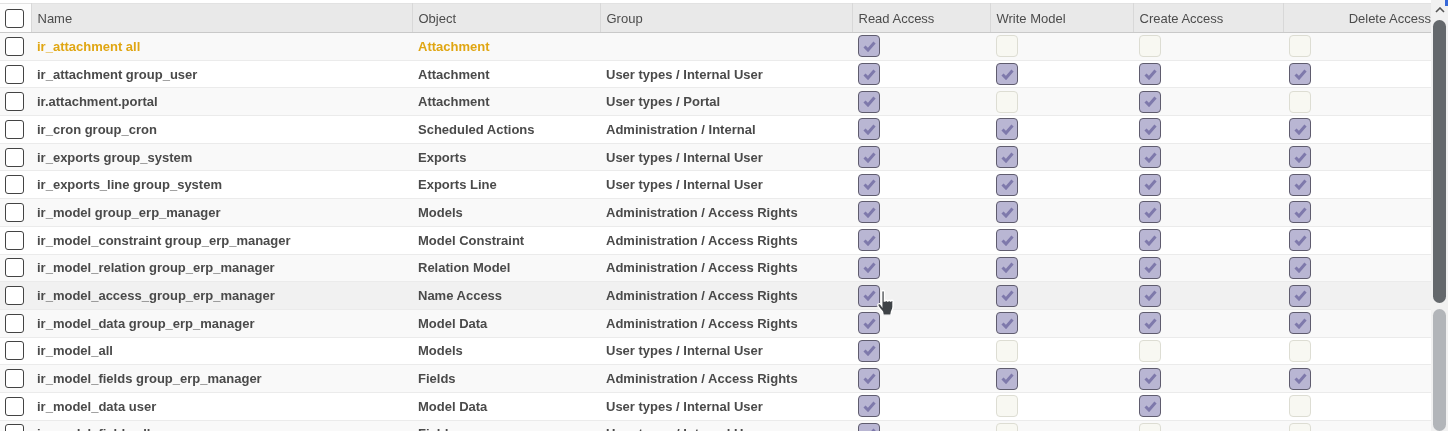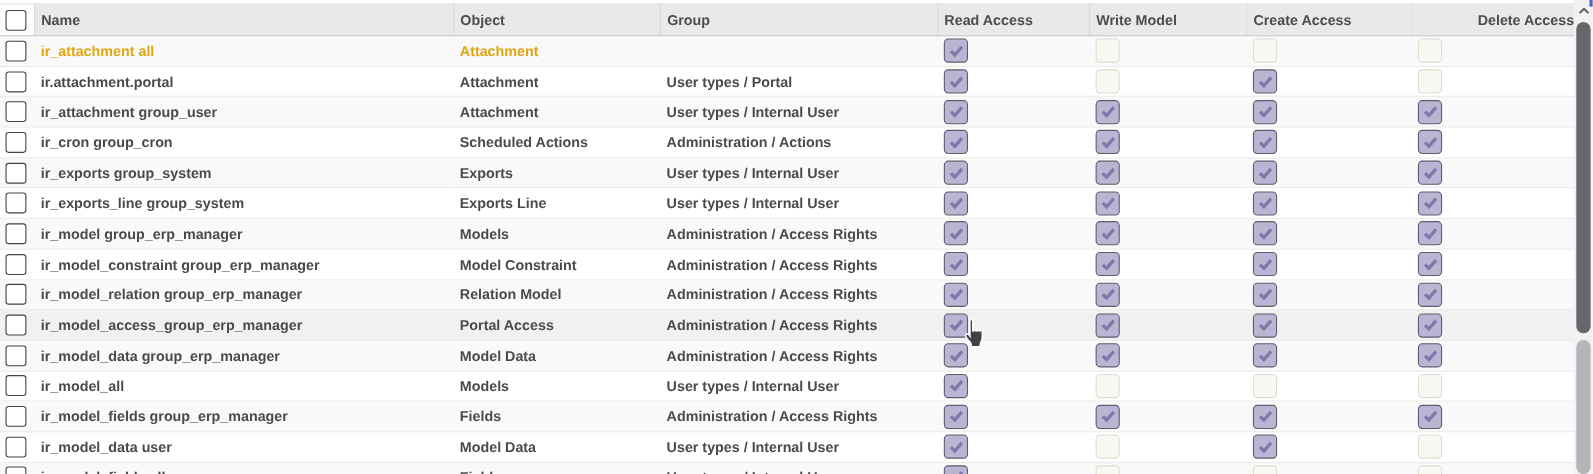--- a/index.html
+++ b/index.html
@@ -11,21 +11,21 @@
   col.c-name{width:381px;}
   col.c-object{width:188px;}
   col.c-group{width:252px;}
   col.c-read{width:138px;}
   col.c-write{width:143px;}
   col.c-create{width:150px;}
   col.c-delete{width:148px;}
 
   thead th{
     height:28px;background:var(--header-bg);
-    font-size:13px;font-weight:bold;color:#4c4c4c;text-align:left;
+    font-size:13px;font-weight:normal;color:#4c4c4c;text-align:left;
     padding:0 0 0 6px;border-right:1px solid #d8d8d8;
     border-bottom:1px solid #c9c9c9;border-top:1px solid #e2e2e2;
     white-space:nowrap;overflow:hidden;
   }
   thead th.sel-h{background:#fdfdfd;padding-left:5px;}
   thead th:last-child{border-right:none;text-align:right;}
 
   tbody tr{height:27.7px;font-weight:bold;}
   tbody tr:nth-child(odd) td{background:#f9f9f9;}
   tbody tr:nth-child(even) td{background:#ffffff;}
@@ -99,67 +99,67 @@
               <svg width="13" height="11" viewBox="0 0 13 11">
                 <path d="M1.5 5.5 L5 9 L11.5 1.5" fill="none" stroke="#7e79ab" stroke-width="3"></path>
               </svg>
             </span></td>
           <td><span class="acc off"></span></td>
           <td><span class="acc off"></span></td>
           <td><span class="acc off"></span></td>
         </tr>
         <tr>
           <td class="sel-cell"><span class="sel"></span></td>
+          <td class="cell-name">ir_attachment group_user</td>
+          <td class="cell-object">Attachment</td>
+          <td class="cell-group">User types / Internal User</td>
+          <td><span class="acc on">
+              <svg width="13" height="11" viewBox="0 0 13 11">
+                <path d="M1.5 5.5 L5 9 L11.5 1.5" fill="none" stroke="#7e79ab" stroke-width="3"></path>
+              </svg>
+            </span></td>
+          <td><span class="acc on">
+              <svg width="13" height="11" viewBox="0 0 13 11">
+                <path d="M1.5 5.5 L5 9 L11.5 1.5" fill="none" stroke="#7e79ab" stroke-width="3"></path>
+              </svg>
+            </span></td>
+          <td><span class="acc on">
+              <svg width="13" height="11" viewBox="0 0 13 11">
+                <path d="M1.5 5.5 L5 9 L11.5 1.5" fill="none" stroke="#7e79ab" stroke-width="3"></path>
+              </svg>
+            </span></td>
+          <td><span class="acc on">
+              <svg width="13" height="11" viewBox="0 0 13 11">
+                <path d="M1.5 5.5 L5 9 L11.5 1.5" fill="none" stroke="#7e79ab" stroke-width="3"></path>
+              </svg>
+            </span></td>
+        </tr>
+        <tr>
+          <td class="sel-cell"><span class="sel"></span></td>
           <td class="cell-name">ir.attachment.portal</td>
           <td class="cell-object">Attachment</td>
           <td class="cell-group">User types / Portal</td>
           <td><span class="acc on">
               <svg width="13" height="11" viewBox="0 0 13 11">
                 <path d="M1.5 5.5 L5 9 L11.5 1.5" fill="none" stroke="#7e79ab" stroke-width="3"></path>
               </svg>
             </span></td>
           <td><span class="acc off"></span></td>
           <td><span class="acc on">
               <svg width="13" height="11" viewBox="0 0 13 11">
                 <path d="M1.5 5.5 L5 9 L11.5 1.5" fill="none" stroke="#7e79ab" stroke-width="3"></path>
               </svg>
             </span></td>
           <td><span class="acc off"></span></td>
         </tr>
         <tr>
           <td class="sel-cell"><span class="sel"></span></td>
-          <td class="cell-name">ir_attachment group_user</td>
-          <td class="cell-object">Attachment</td>
-          <td class="cell-group">User types / Internal User</td>
-          <td><span class="acc on">
-              <svg width="13" height="11" viewBox="0 0 13 11">
-                <path d="M1.5 5.5 L5 9 L11.5 1.5" fill="none" stroke="#7e79ab" stroke-width="3"></path>
-              </svg>
-            </span></td>
-          <td><span class="acc on">
-              <svg width="13" height="11" viewBox="0 0 13 11">
-                <path d="M1.5 5.5 L5 9 L11.5 1.5" fill="none" stroke="#7e79ab" stroke-width="3"></path>
-              </svg>
-            </span></td>
-          <td><span class="acc on">
-              <svg width="13" height="11" viewBox="0 0 13 11">
-                <path d="M1.5 5.5 L5 9 L11.5 1.5" fill="none" stroke="#7e79ab" stroke-width="3"></path>
-              </svg>
-            </span></td>
-          <td><span class="acc on">
-              <svg width="13" height="11" viewBox="0 0 13 11">
-                <path d="M1.5 5.5 L5 9 L11.5 1.5" fill="none" stroke="#7e79ab" stroke-width="3"></path>
-              </svg>
-            </span></td>
-        </tr>
-        <tr>
-          <td class="sel-cell"><span class="sel"></span></td>
           <td class="cell-name">ir_cron group_cron</td>
           <td class="cell-object">Scheduled Actions</td>
-          <td class="cell-group">Administration / Actions</td>
+          <td class="cell-group">Administration / Internal</td>
           <td><span class="acc on">
               <svg width="13" height="11" viewBox="0 0 13 11">
                 <path d="M1.5 5.5 L5 9 L11.5 1.5" fill="none" stroke="#7e79ab" stroke-width="3"></path>
               </svg>
             </span></td>
           <td><span class="acc on">
               <svg width="13" height="11" viewBox="0 0 13 11">
                 <path d="M1.5 5.5 L5 9 L11.5 1.5" fill="none" stroke="#7e79ab" stroke-width="3"></path>
               </svg>
             </span></td>
@@ -300,21 +300,21 @@
             </span></td>
           <td><span class="acc on">
               <svg width="13" height="11" viewBox="0 0 13 11">
                 <path d="M1.5 5.5 L5 9 L11.5 1.5" fill="none" stroke="#7e79ab" stroke-width="3"></path>
               </svg>
             </span></td>
         </tr>
         <tr class="hovered">
           <td class="sel-cell"><span class="sel"></span></td>
           <td class="cell-name">ir_model_access_group_erp_manager</td>
-          <td class="cell-object">Portal Access</td>
+          <td class="cell-object">Name Access</td>
           <td class="cell-group">Administration / Access Rights</td>
           <td><span class="acc on">
               <svg width="13" height="11" viewBox="0 0 13 11">
                 <path d="M1.5 5.5 L5 9 L11.5 1.5" fill="none" stroke="#7e79ab" stroke-width="3"></path>
               </svg>
             </span></td>
           <td><span class="acc on">
               <svg width="13" height="11" viewBox="0 0 13 11">
                 <path d="M1.5 5.5 L5 9 L11.5 1.5" fill="none" stroke="#7e79ab" stroke-width="3"></path>
               </svg>

